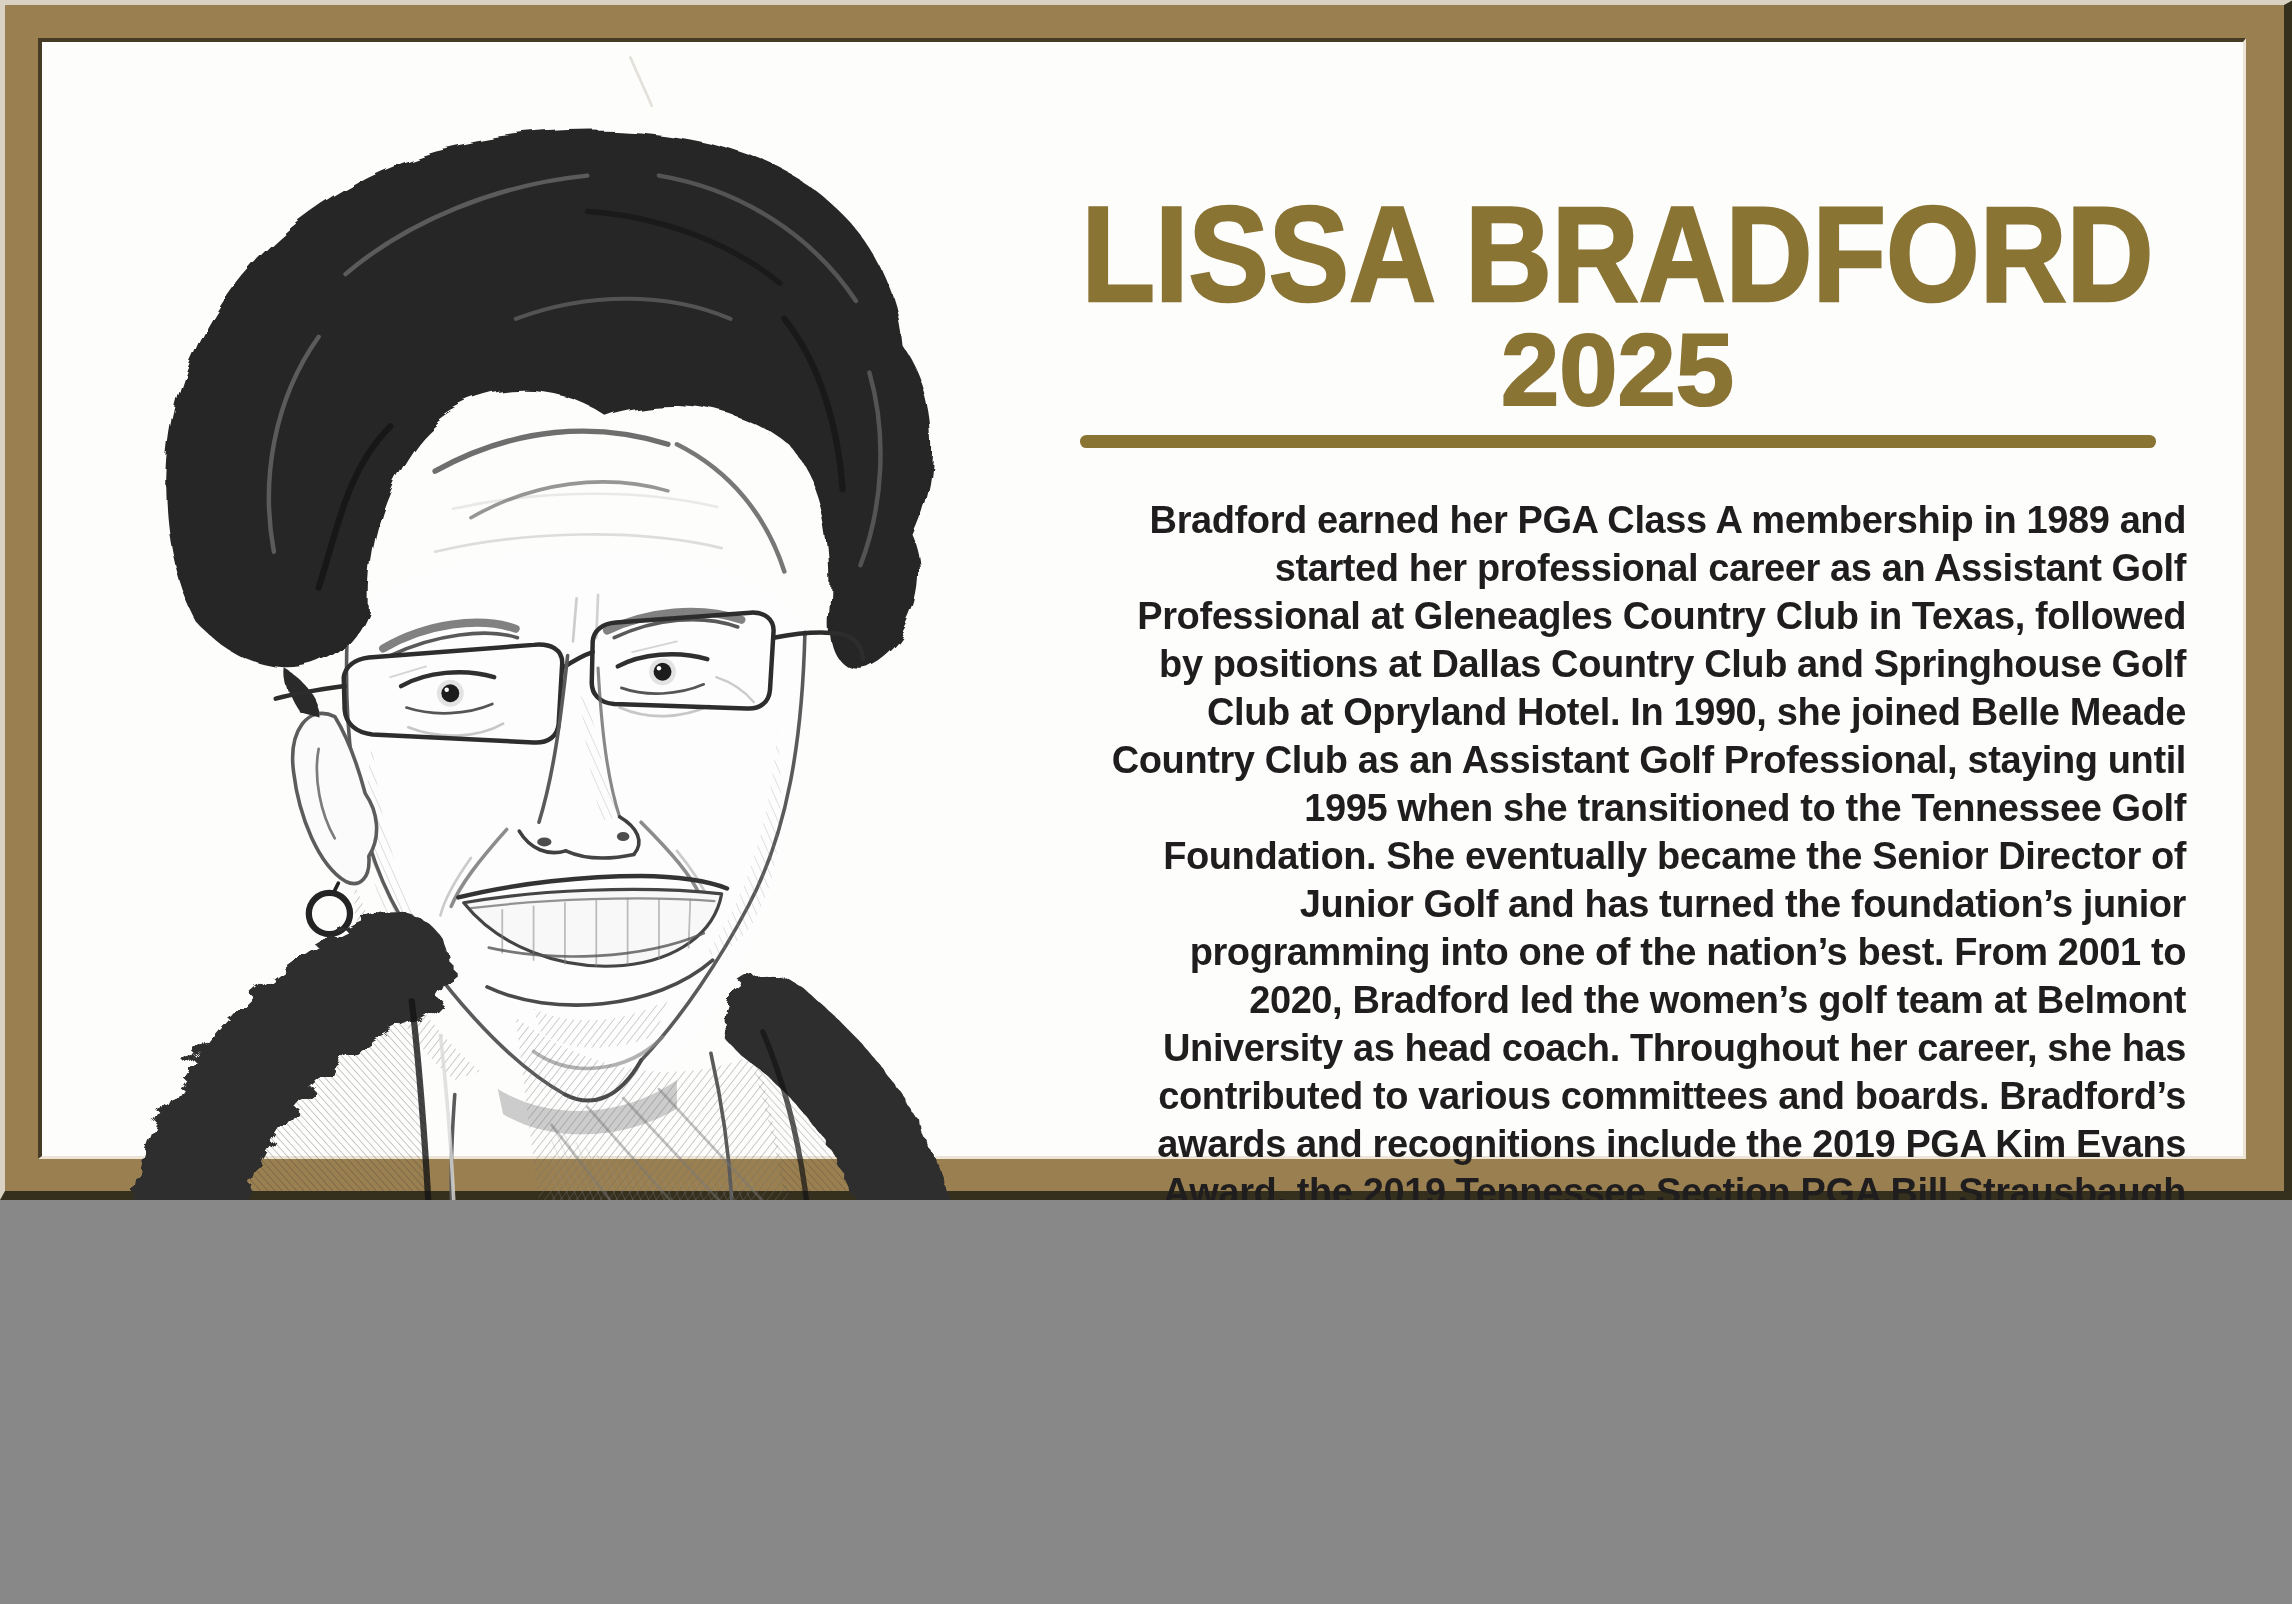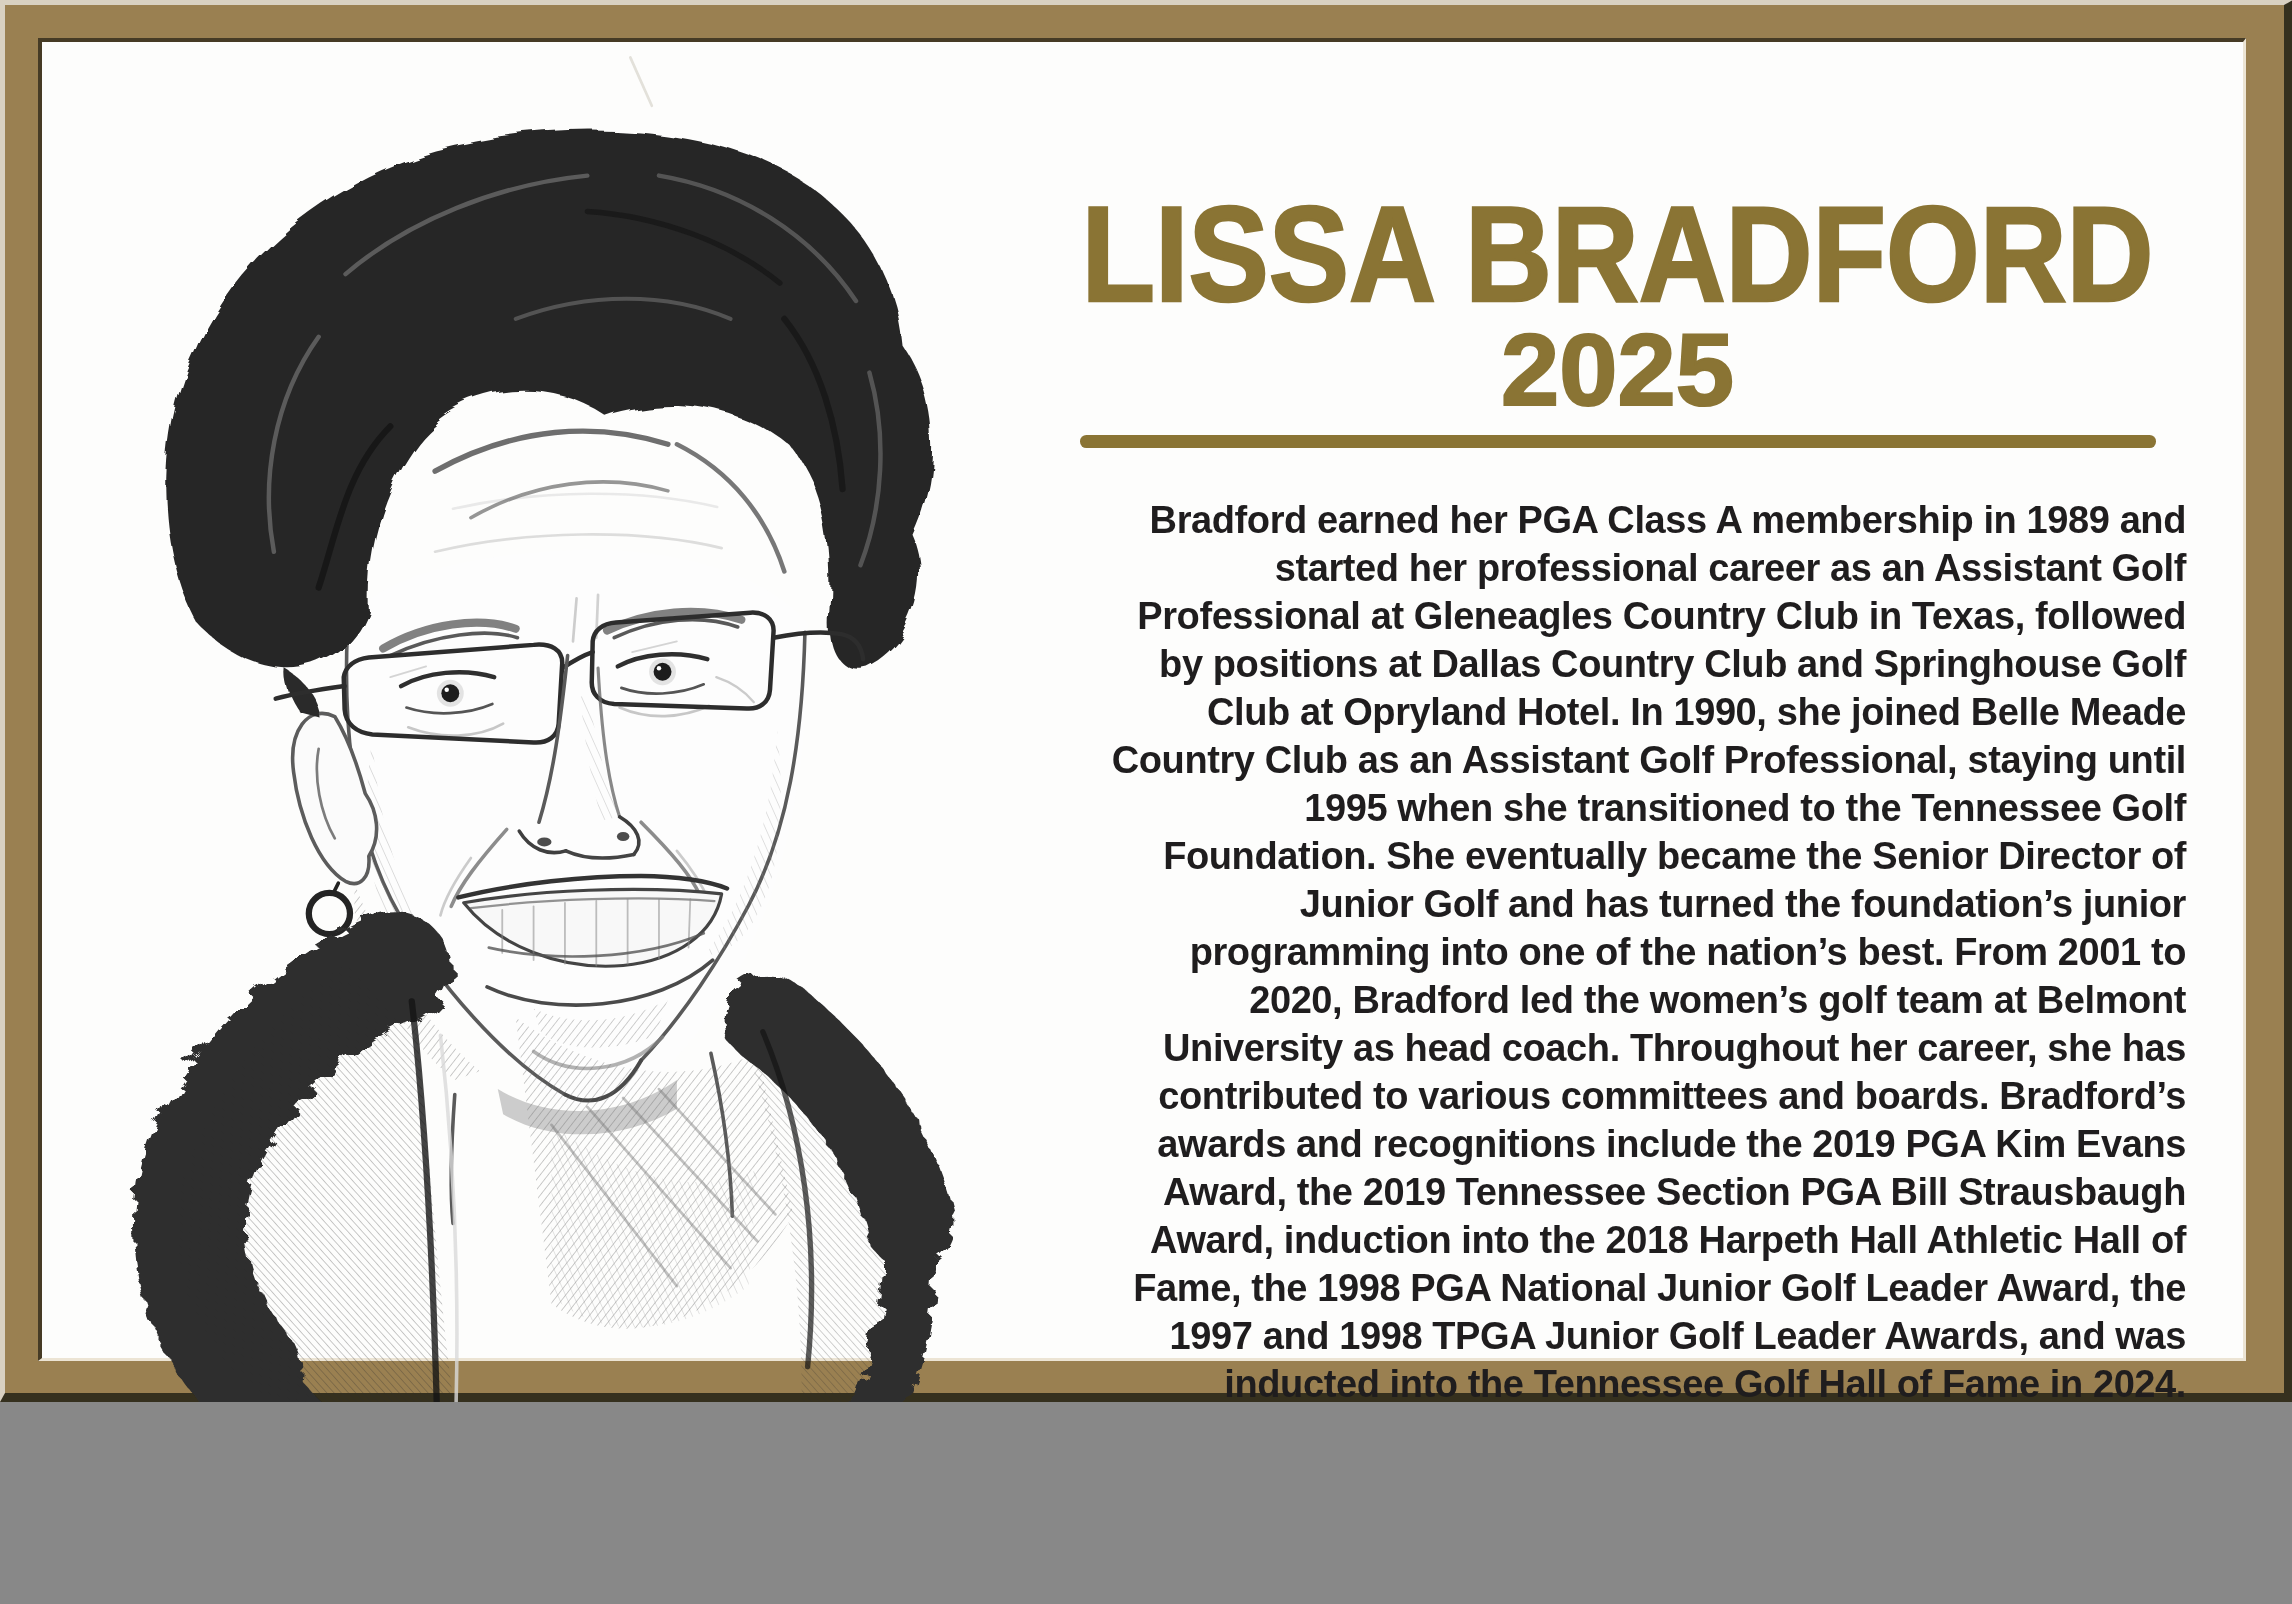--- a/index.html
+++ b/index.html
@@ -1,17 +1,17 @@
 <!DOCTYPE html>
 <html style="font-size:14.3px"><head>
 <meta charset="utf-8">
 <style>
   html,body{margin:0;padding:0;background:#888;}
   body{font-family:"Liberation Sans", sans-serif;}
-  .stage{position:relative;width:2293px;height:1402px;background:#fdfdfc;overflow:hidden;}
+  .stage{position:relative;width:2293px;height:1200px;background:#fdfdfc;overflow:hidden;}
 
   
   .frame{position:absolute;inset:0;background:#9a8051;
          border-top:5.4px solid #d9d1c1;border-left:5.4px solid #d9d1c1;
          border-right:9.9px solid #35301e;border-bottom:9px solid #35301e;}
   .paper{position:absolute;left:38px;top:38px;right:47px;bottom:41px;background:#fdfdfc;
          border-top:4.5px solid #463b25;border-left:4.5px solid #463b25;
          border-right:3.6px solid #ece4d4;border-bottom:3.6px solid #ece4d4;}
 
   .portrait{position:absolute;left:50px;top:50px;width:1003px;height:1505px;}

